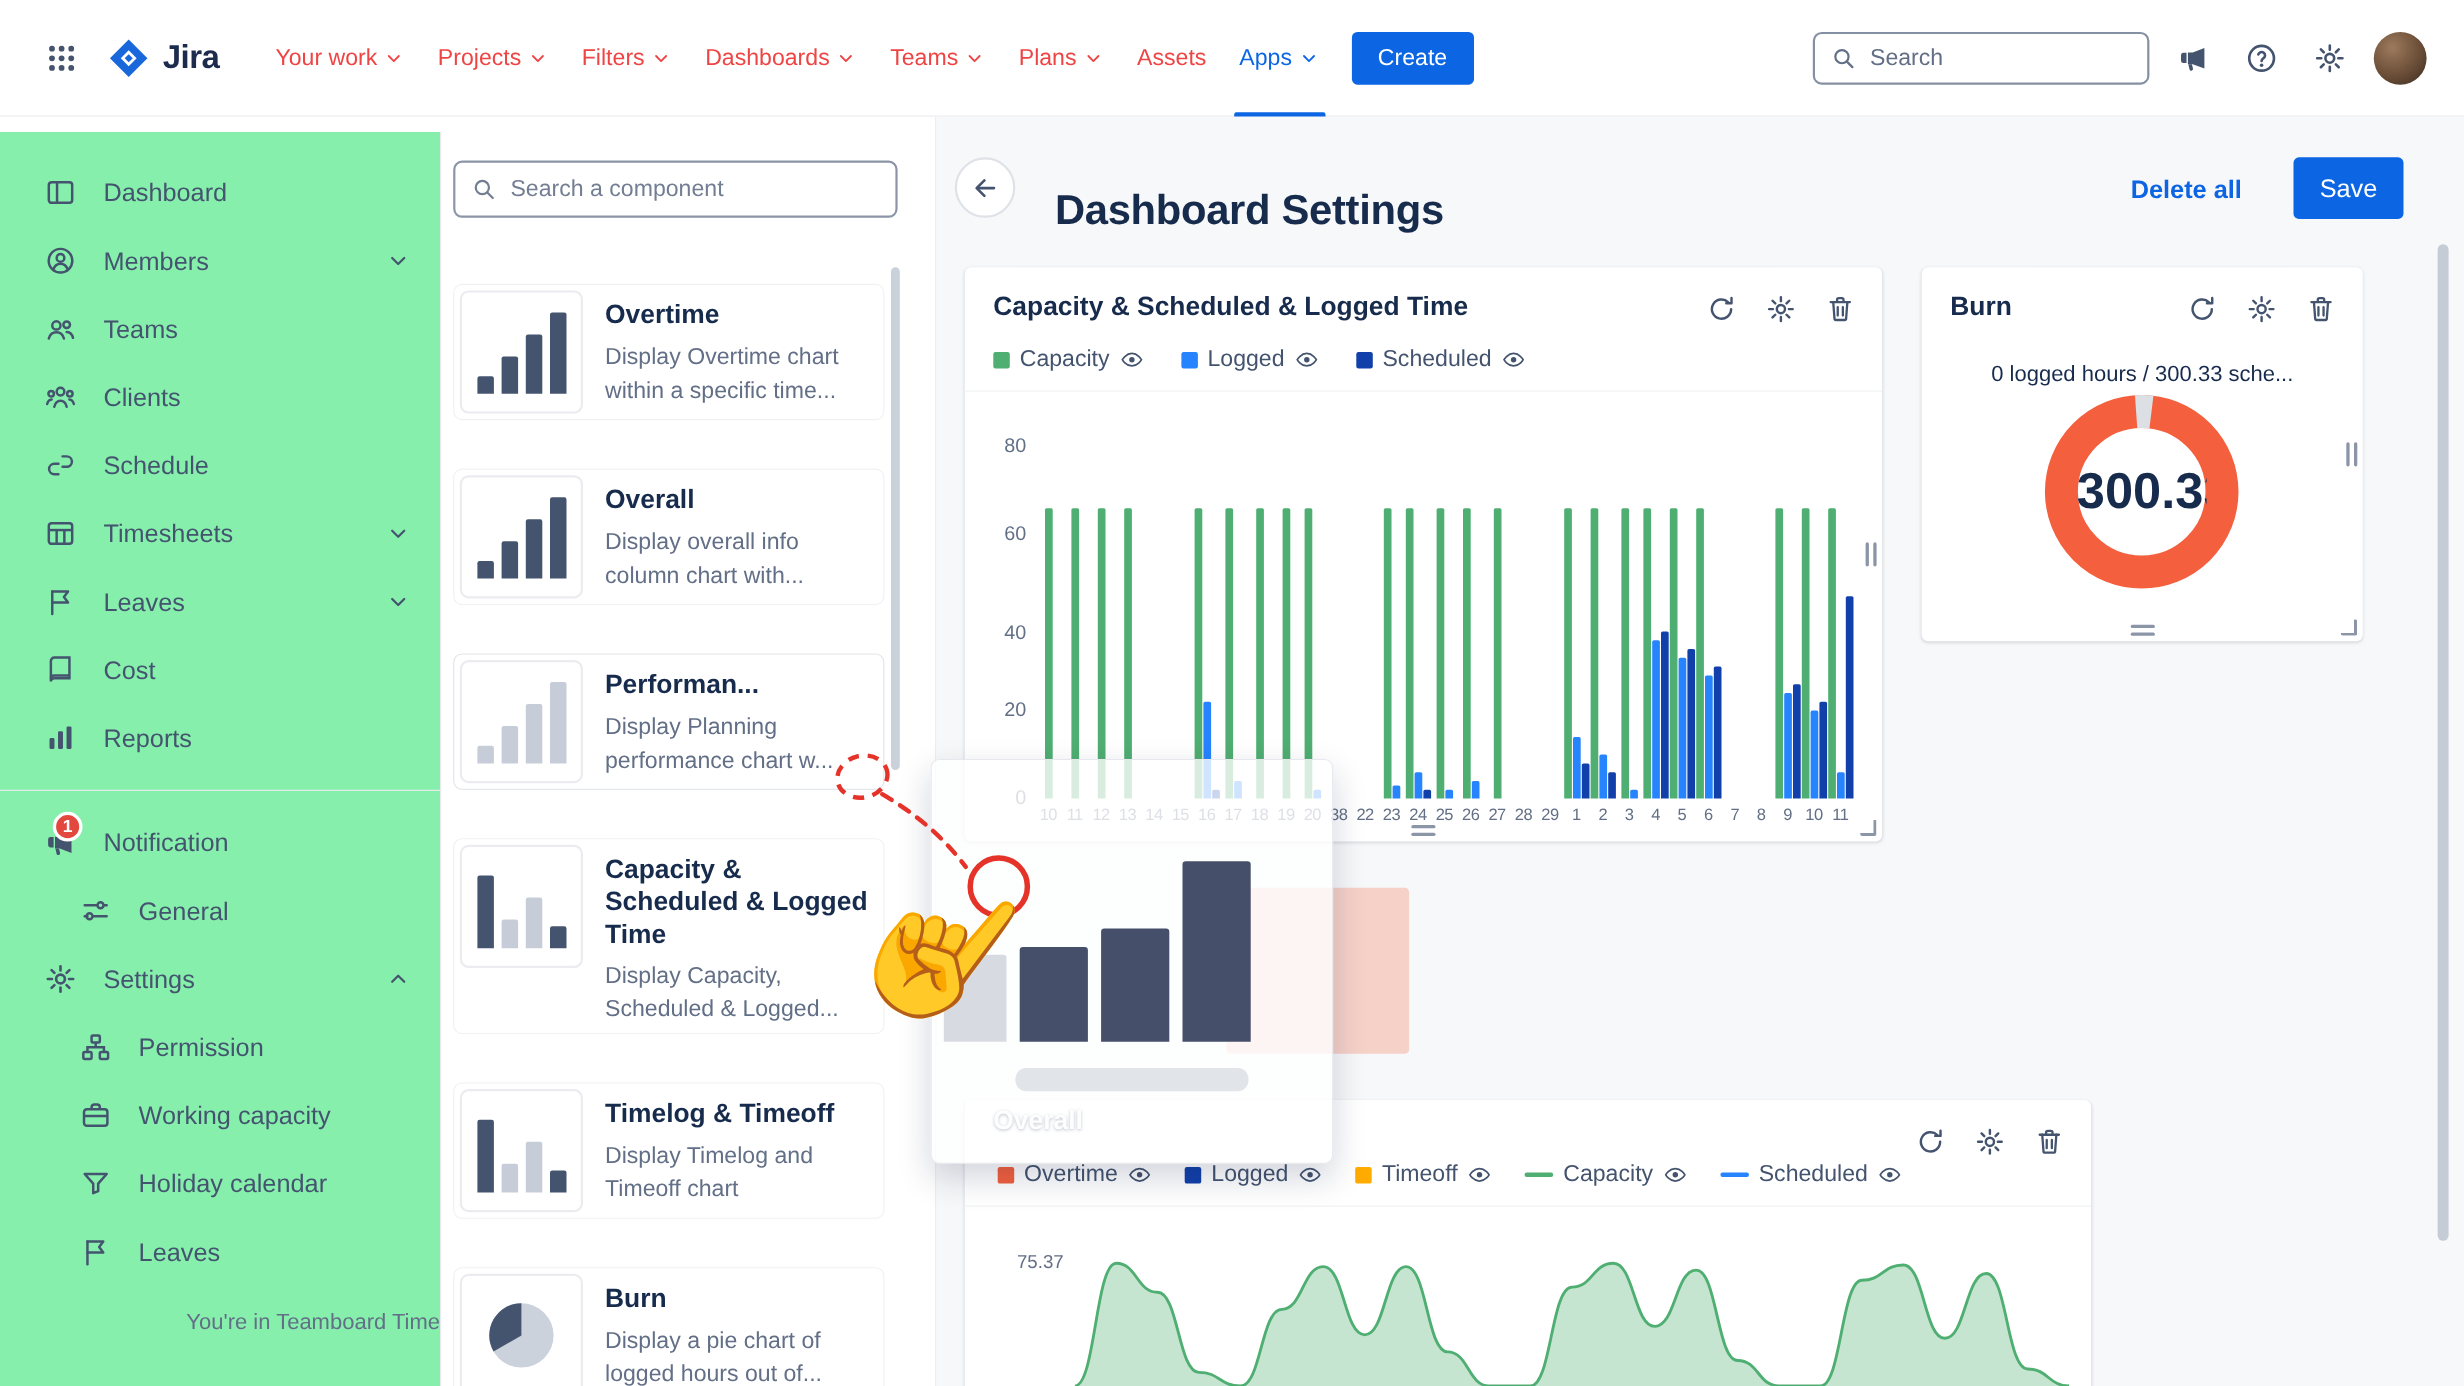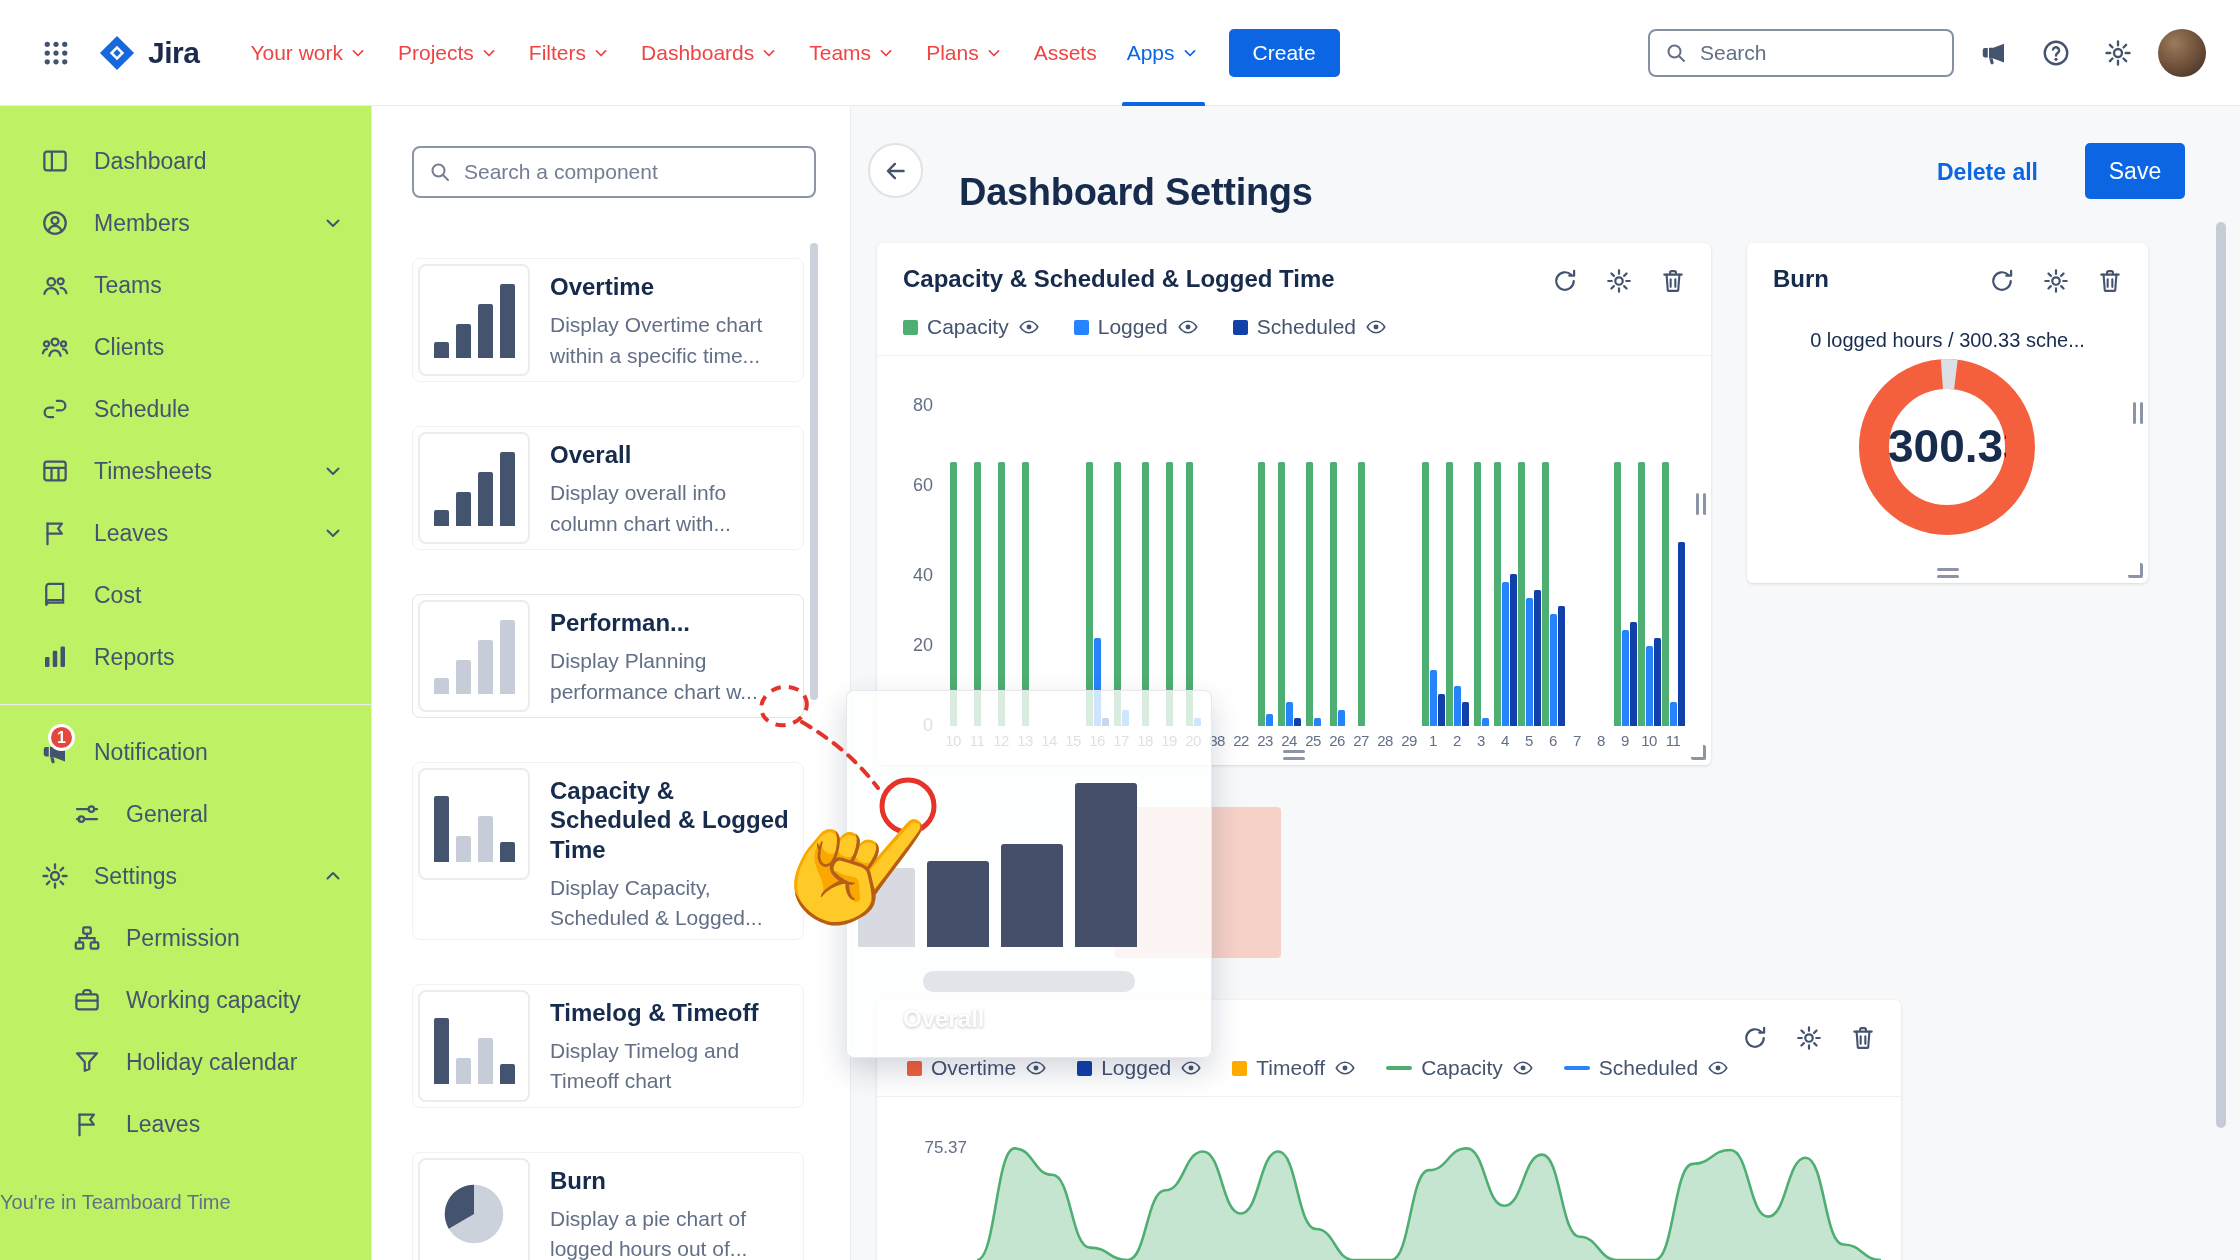--- a/index.html
+++ b/index.html
@@ -29,35 +29,35 @@
   .nav-right{margin-left:auto;display:flex;align-items:center;gap:18px}
   .nav-search{display:flex;align-items:center;gap:10px;width:306px;height:48px;border:2px solid #8590A2;
             border-radius:8px;padding:0 14px;color:#626F86;background:#fff}
   .nav-search svg{width:24px;height:24px;flex:none}
   .nav-search input{border:none;outline:none;font-size:21px;width:100%;font-family:inherit;color:#172B4D;background:transparent}
   .nav-search input::placeholder{color:#626F86}
   .avatar{width:48px;height:48px;border-radius:50%;border:none;cursor:pointer;
           background:radial-gradient(circle at 35% 30%,#9c7a5c,#6b4e38 55%,#3a2a1e)}
 
   
-  .sidebar{position:absolute;top:106px;left:0;width:372px;bottom:0;background:#bef264;
+  .sidebar{position:absolute;top:120px;left:0;width:401px;bottom:0;background:#86efac;
            border-right:1px solid #E9EAEE;padding-top:24px;z-index:15}
   .sb-row{display:flex;align-items:center;height:62px;padding:0 26px 0 40px;gap:24px;font-size:23px;
           font-weight:500;color:#44546F;cursor:pointer;position:relative}
   .sb-row.sub{padding-left:72px}
   .sb-ic{display:flex;flex:none}
   .sb-ic svg{width:30px;height:30px;display:block}
   .sb-label{flex:1;white-space:nowrap}
   .sb-chev{display:flex}
   .sb-chev svg{width:24px;height:24px}
   .sb-divider{height:1px;background:#EBECF0;margin:16px 0}
   .sb-badge{position:absolute;left:48px;top:3px;min-width:27px;height:27px;background:#E2483D;color:#fff;
           border-radius:50%;font-size:16px;font-weight:700;display:flex;align-items:center;
           justify-content:center;border:3px solid #fff}
-  .sb-footer{position:absolute;bottom:46px;left:0;right:0;text-align:left;font-size:20px;color:#626F86}
+  .sb-footer{position:absolute;bottom:46px;left:0;right:0;text-align:right;font-size:20px;color:#626F86}
 
   
   .components{position:absolute;top:106px;left:372px;width:478px;bottom:0;background:#fff;z-index:14}
   .comp-search{margin:40px 34px 0 40px;height:52px;border:2px solid #8B95A7;border-radius:8px;display:flex;
           align-items:center;gap:10px;padding:0 14px;color:#737E93}
   .comp-search svg{width:24px;height:24px;flex:none}
   .comp-search input{border:none;outline:none;font-size:21px;flex:1;font-family:inherit;color:#172B4D;background:transparent}
   .comp-search input::placeholder{color:#737E93}
   .cards{margin:60px 0 0 40px;display:flex;flex-direction:column;gap:44px;width:392px}
   .comp-card{display:flex;gap:20px;padding:5px;border:1px solid #F0F1F4;border-radius:8px;background:#fff;cursor:grab}

